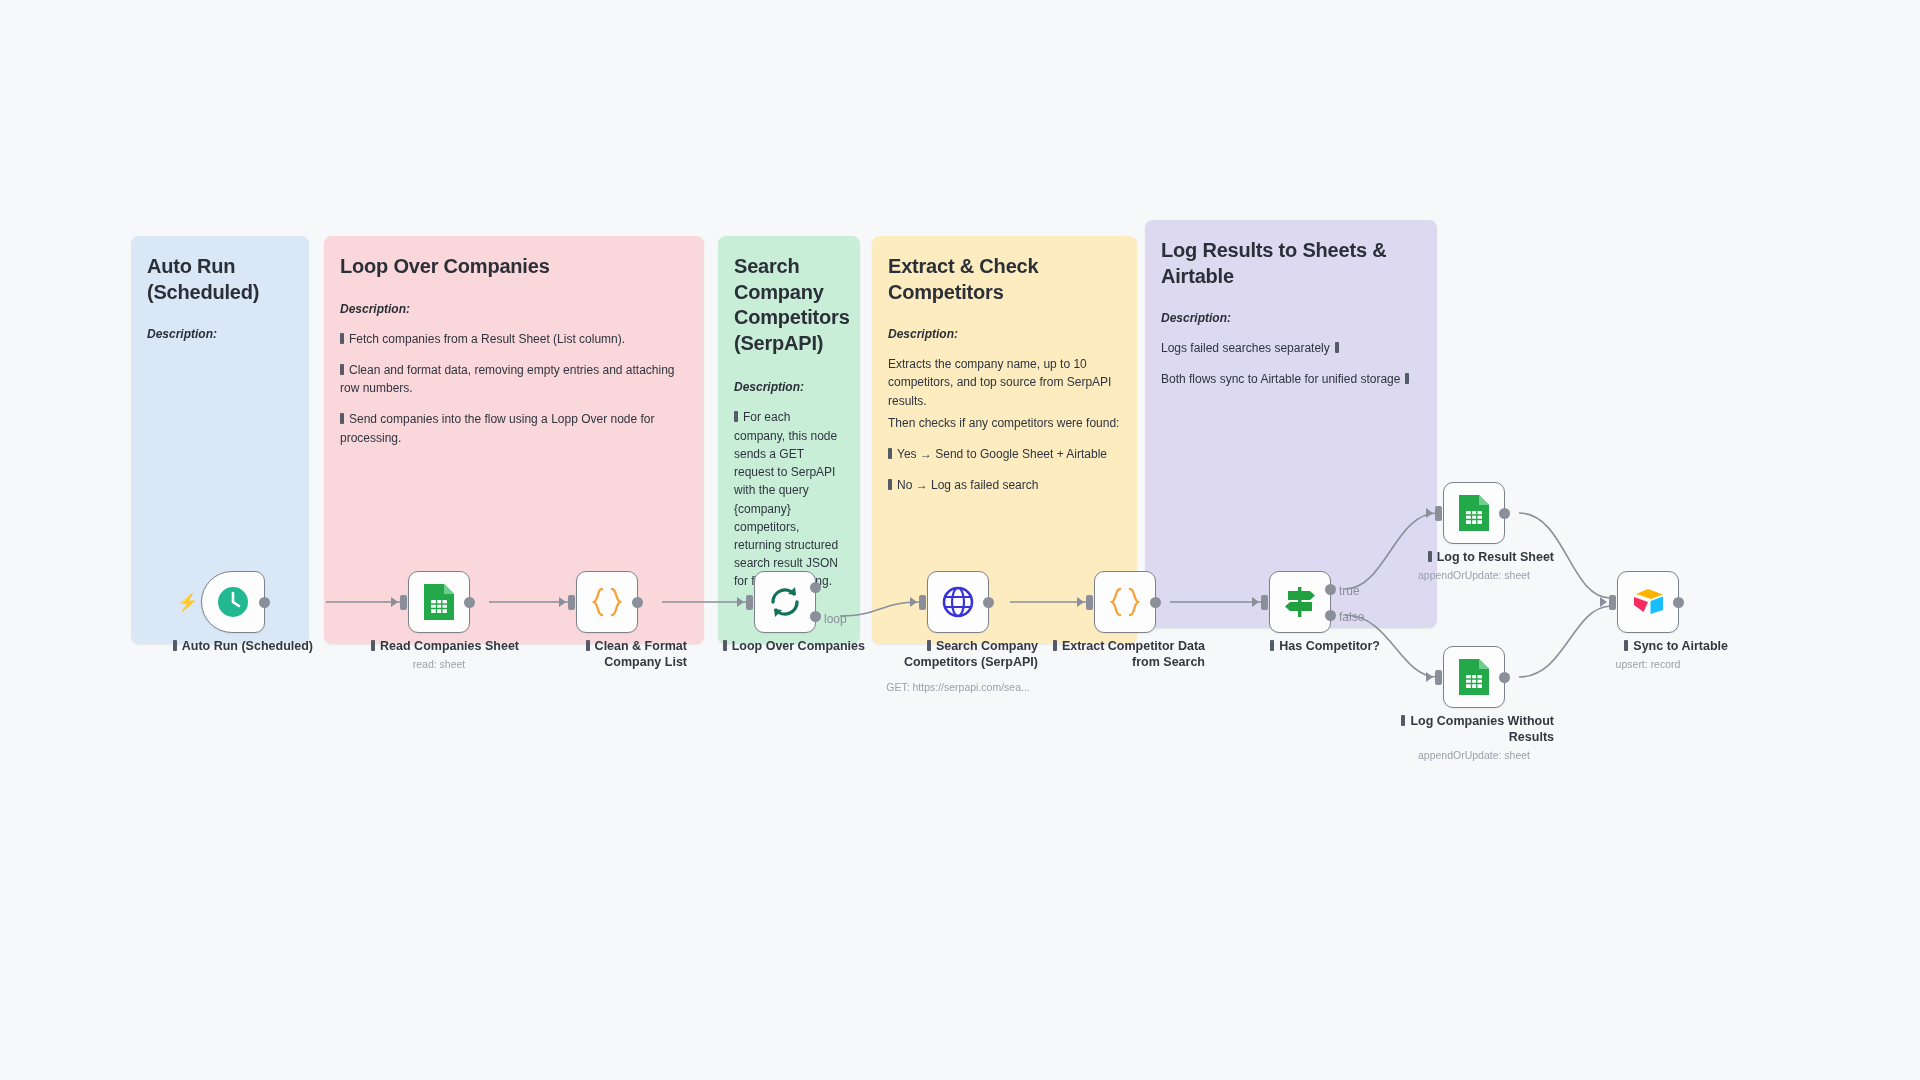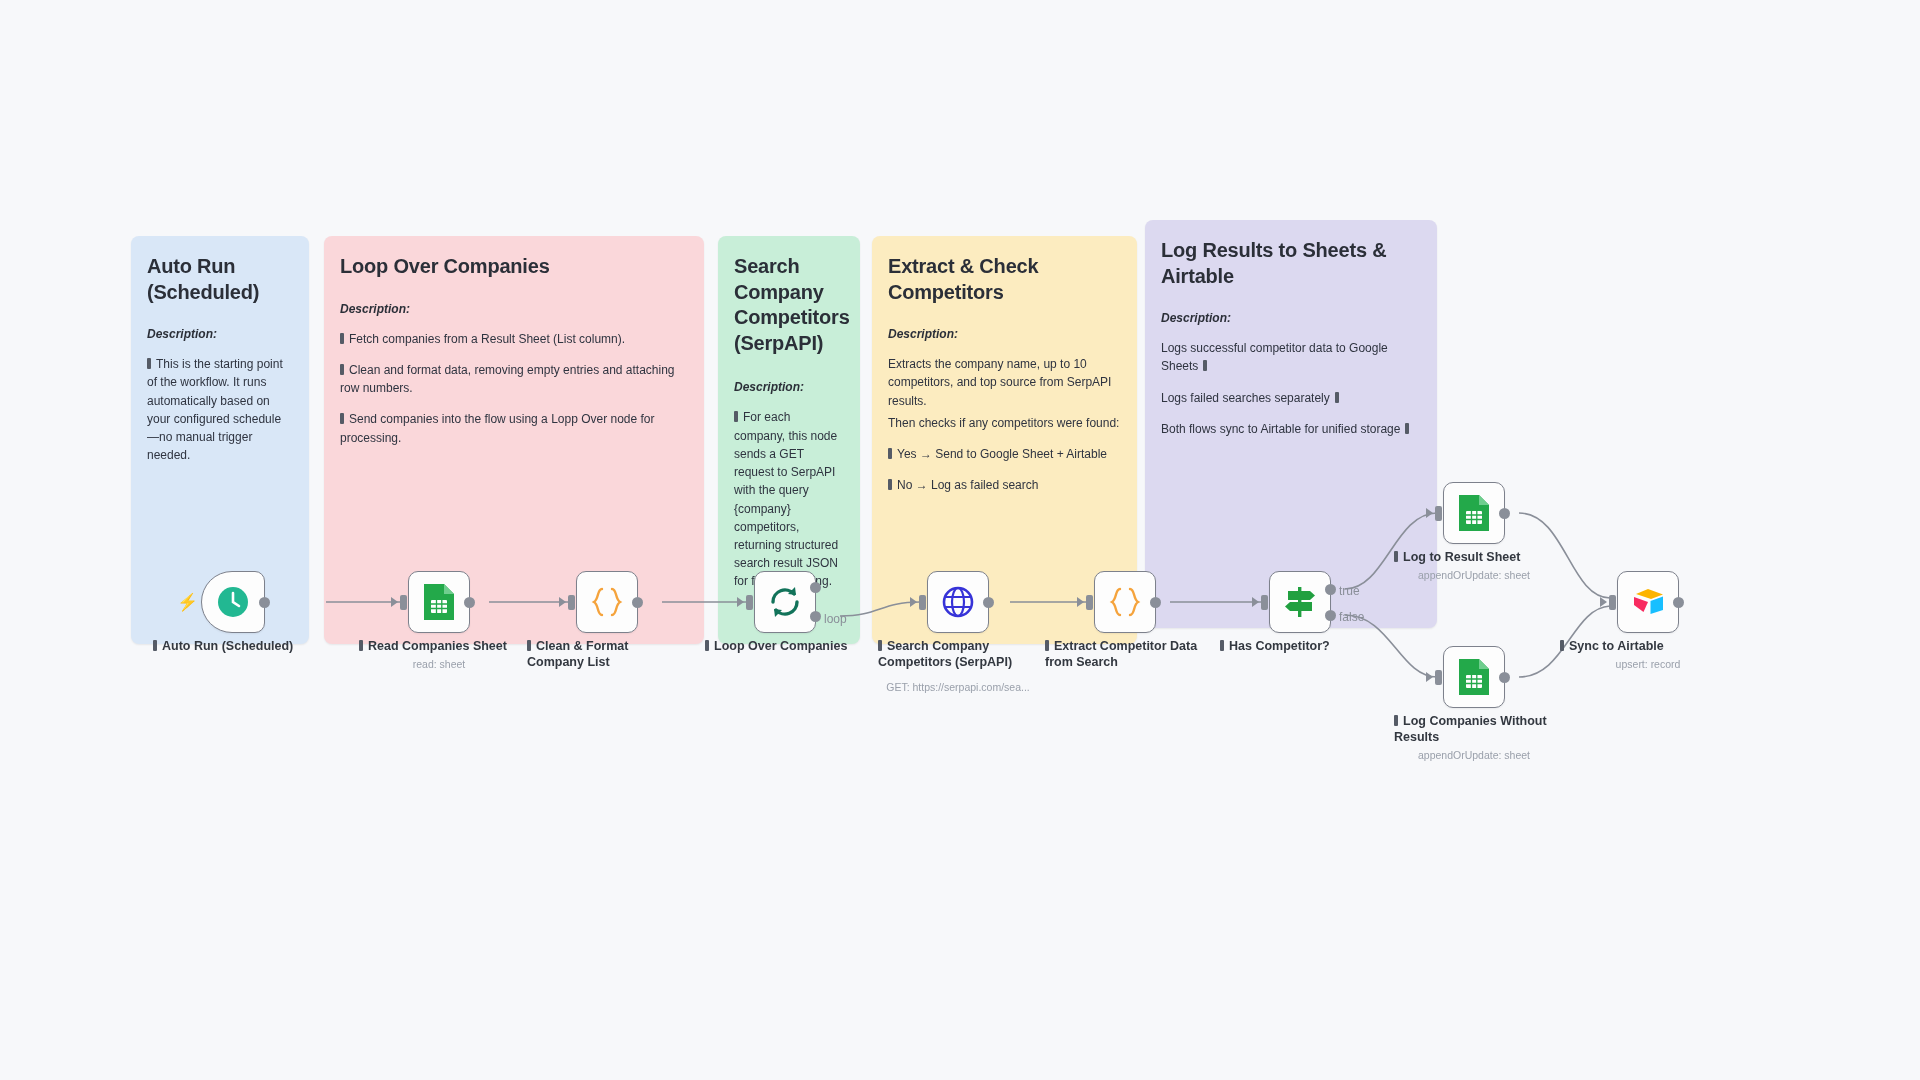--- a/index.html
+++ b/index.html
@@ -62,21 +62,21 @@
     align-items: center;
     justify-content: center;
     box-shadow: 0 1px 2px rgba(0,0,0,.06);
   }
   .node.trigger {
     border-radius: 31px 10px 10px 31px;
     width: 64px;
   }
   .node-label {
     position: absolute;
-    text-align: left;
+    text-align: right;
     font-size: 12.5px;
     font-weight: 700;
     color: #333840;
     line-height: 1.25;
     width: 160px;
     left: 50%;
     transform: translateX(-50%);
     top: 68px;
   }
   .node-sub {
@@ -129,21 +129,20 @@
   svg.wires { position: absolute; left: 0; top: 0; width: 1920px; height: 1080px; pointer-events: none; }
 </style>
 </head>
 <body>
 
 <div id="canvas">
 
   <div class="panel" style="left:131px; top:236px; width:178px; height:408px; background:#d9e7f7;">
     <div class="panel-title">Auto Run (Scheduled)</div>
     <div class="panel-desc-label">Description:</div>
-    <div class="panel-line"><span class="bullet"></span><span>This is the starting point of the workflow. It runs automatically based on your configured schedule—no manual trigger needed.</span></div>
   </div>
 
   <div class="panel" style="left:324px; top:236px; width:380px; height:408px; background:#fad7da;">
     <div class="panel-title">Loop Over Companies</div>
     <div class="panel-desc-label">Description:</div>
     <div class="panel-line"><span class="bullet"></span><span>Fetch companies from a Result Sheet (List column).</span></div>
     <div class="panel-line"><span class="bullet"></span><span>Clean and format data, removing empty entries and attaching row numbers.</span></div>
     <div class="panel-line"><span class="bullet"></span><span>Send companies into the flow using a Lopp Over node for processing.</span></div>
   </div>
 
@@ -158,21 +157,20 @@
     <div class="panel-desc-label">Description:</div>
     <div class="panel-line tight">Extracts the company name, up to 10 competitors, and top source from SerpAPI results.</div>
     <div class="panel-line">Then checks if any competitors were found:</div>
     <div class="panel-line"><span class="bullet"></span><span>Yes → Send to Google Sheet + Airtable</span></div>
     <div class="panel-line"><span class="bullet"></span><span>No → Log as failed search</span></div>
   </div>
 
   <div class="panel" style="left:1145px; top:220px; width:292px; height:408px; background:#dcd9f0;">
     <div class="panel-title">Log Results to Sheets &amp; Airtable</div>
     <div class="panel-desc-label">Description:</div>
-    <div class="panel-line"><span>Logs successful competitor data to Google Sheets</span><span class="bullet trail"></span></div>
     <div class="panel-line"><span>Logs failed searches separately</span><span class="bullet trail"></span></div>
     <div class="panel-line"><span>Both flows sync to Airtable for unified storage</span><span class="bullet trail"></span></div>
   </div>
 
   <svg class="wires" viewBox="0 0 1920 1080">
 
     <path d="M 326 602 L 402 602" stroke="#8a8f99" stroke-width="1.6" fill="none"></path>
 
     <path d="M 489 602 L 570 602" stroke="#8a8f99" stroke-width="1.6" fill="none"></path>
 
@@ -350,19 +348,19 @@
     <div class="port-arrow" style="left:-17px; top:26px;"></div>
     <div class="port-in" style="left:-8px; top:24px;"></div>
     <div class="node">
       <svg width="38" height="34" viewBox="0 0 38 34">
         <path d="M19 4 L34 9.5 L22 14 L7 9 Z" fill="#fcb400"></path>
         <path d="M21.5 16 L34 11.5 L34 25 L21.5 29 Z" fill="#18bfff"></path>
         <path d="M5 12 L19 17 L14.5 27 L5 20 Z" fill="#f82b60"></path>
       </svg>
     </div>
     <div class="port-out" style="left:56px; top:26px;"></div>
-    <div class="node-label" style="left:23px;">
+    <div class="node-label" style="left:31px;">
       <span class="bullet"></span><span>Sync to Airtable</span>
     </div>
     <div class="node-sub" style="left:31px; top:87px;">upsert: record</div>
   </div>
 
 </div>
 
 </body></html>

